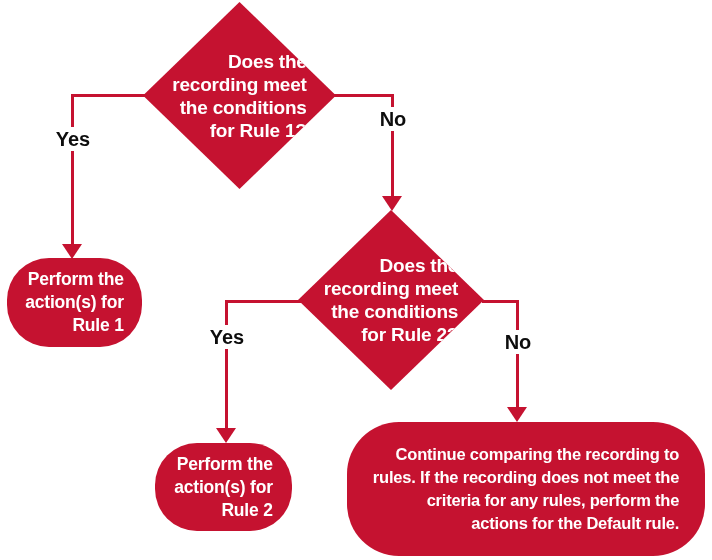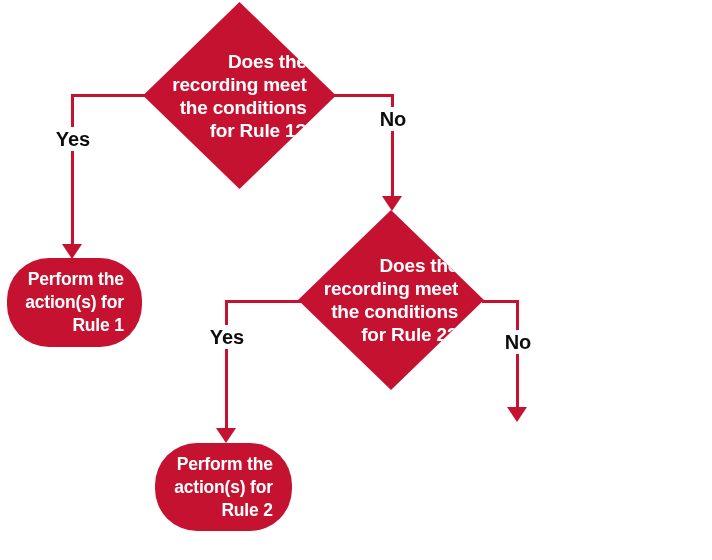--- a/index.html
+++ b/index.html
@@ -86,14 +86,20 @@
 action(s) for
 Rule 1</div>
   </div>
 
   <div class="pill pill-small" style="left:155px;top:443px;width:137px;height:88px;border-radius:42px;">
     <div class="node-text">Perform the
 action(s) for
 Rule 2</div>
   </div>
 
+  <div class="pill pill-large" style="left:347px;top:422px;width:358px;height:134px;border-radius:52px;">
+    <div class="node-text">Continue comparing the recording to
+rules. If the recording does not meet the
+criteria for any rules, perform the
+actions for the Default rule.</div>
+  </div>
 
 </div>
 
 </body></html>

